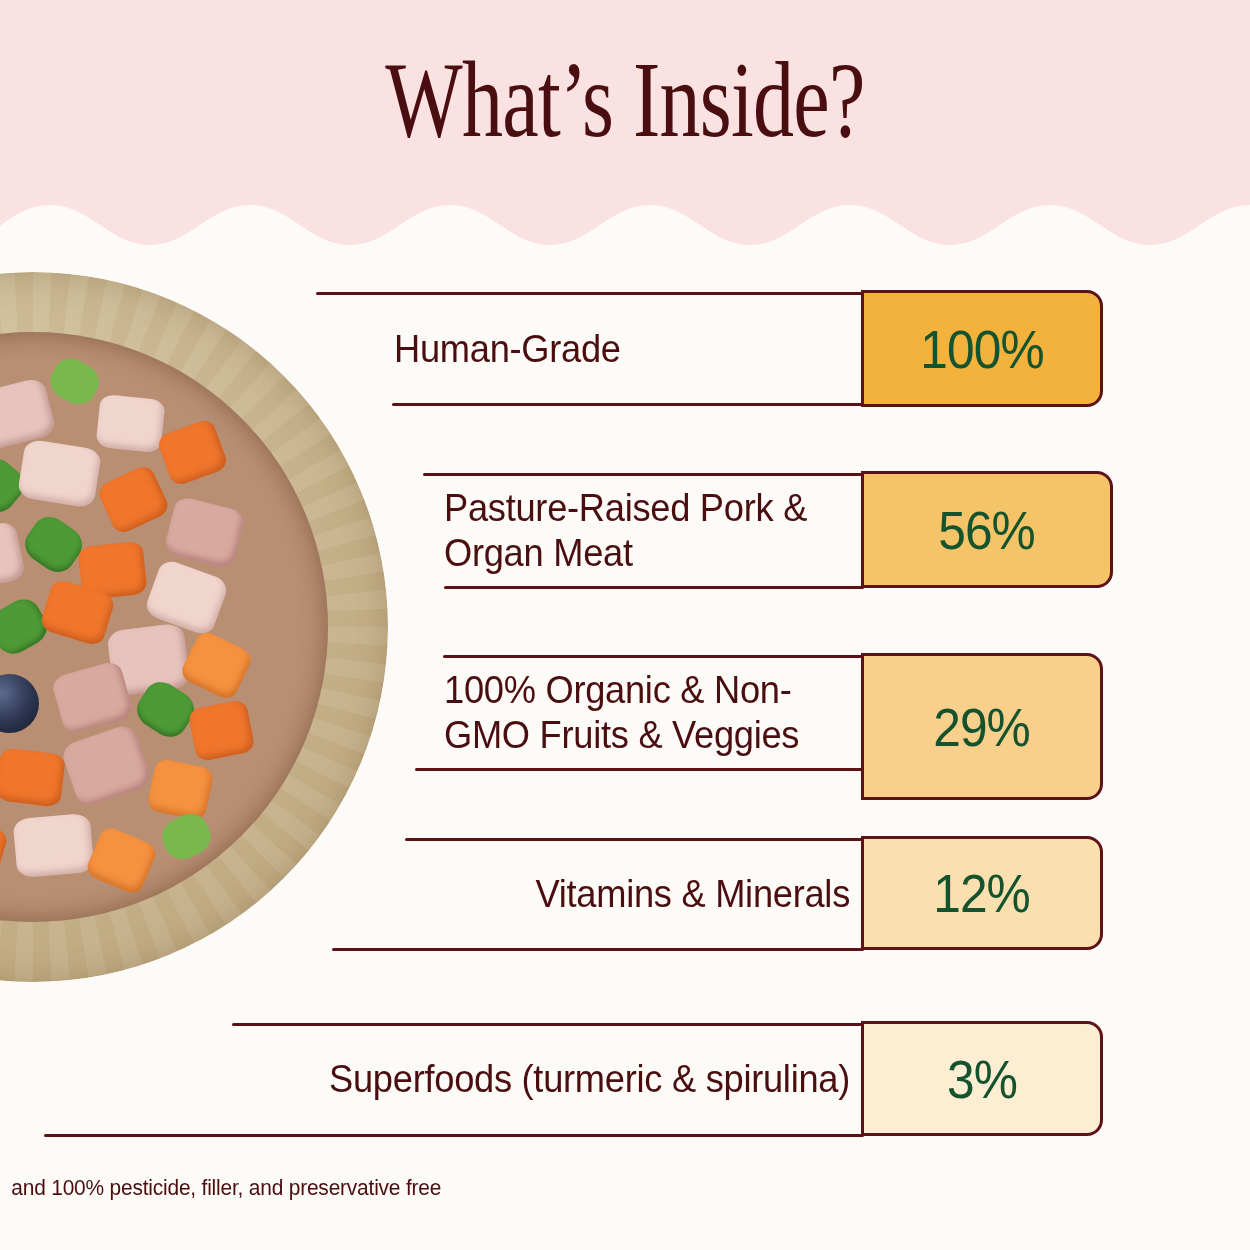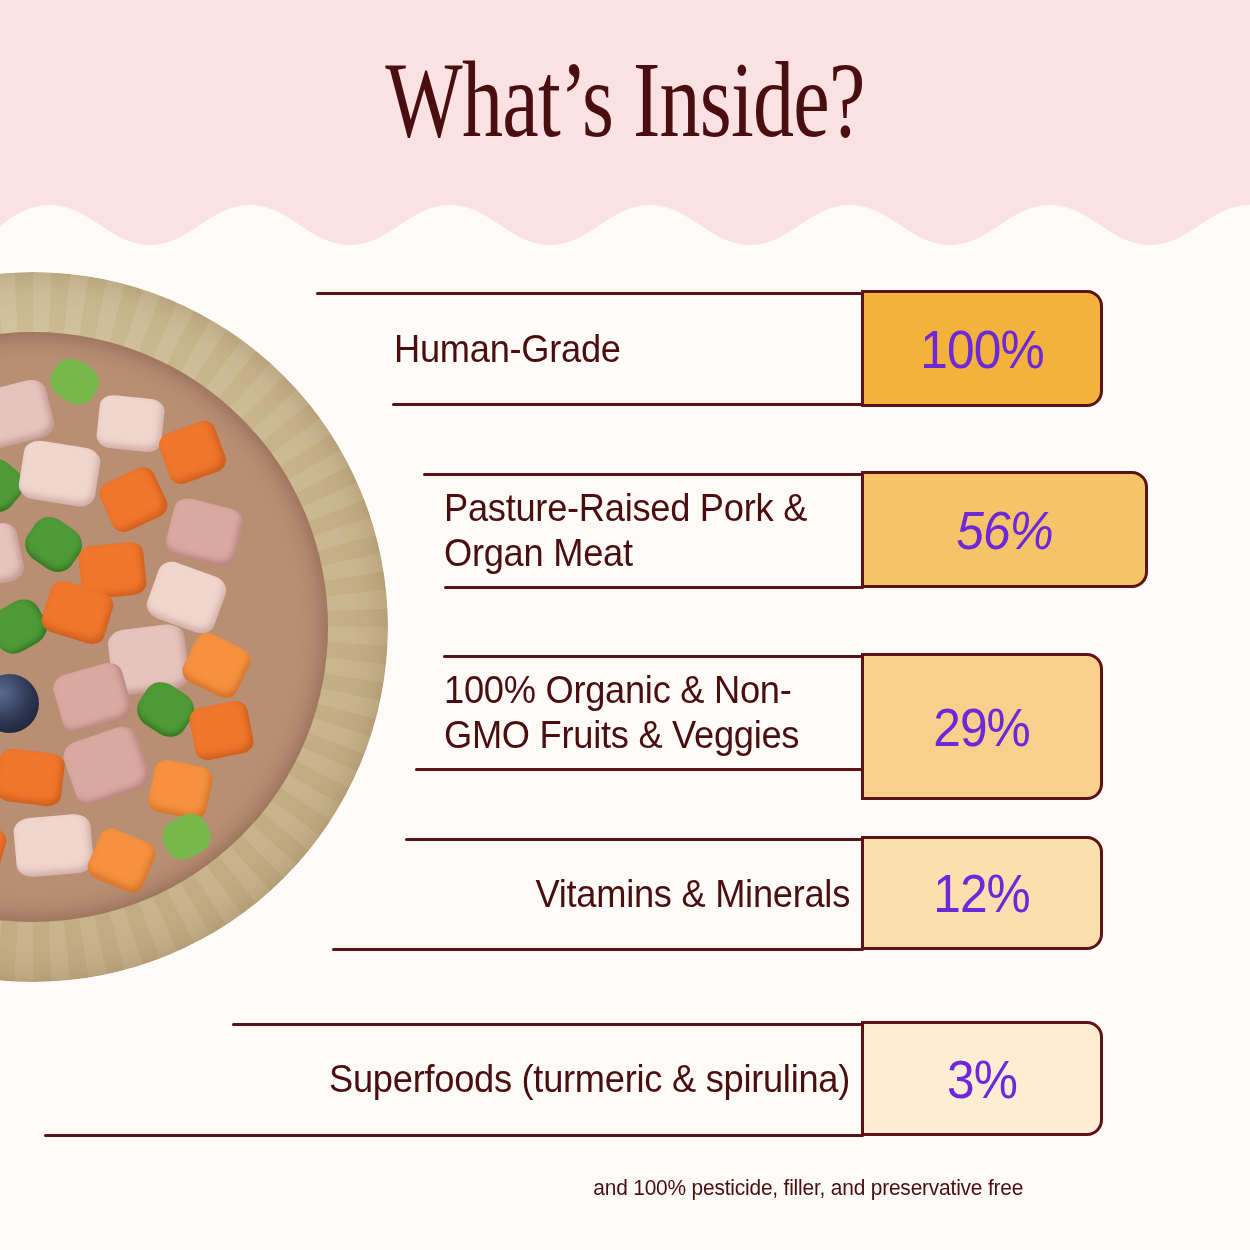--- a/index.html
+++ b/index.html
@@ -130,35 +130,35 @@
   }
   .value-box {
     position: absolute;
     box-sizing: border-box;
     border: 3px solid #5C1216;
     border-top-right-radius: 16px;
     border-bottom-right-radius: 16px;
     display: flex;
     align-items: center;
     justify-content: center;
-    color: #6d28d9;
+    color: #14532d;
     font-size: 54px;
     font-family: "Liberation Sans", sans-serif;
     letter-spacing: -1px;
     transform-origin: center;
   }
   .value-box span { transform: scaleX(0.92); display:inline-block; }
 
   
   #footnote {
     position: absolute;
     left: 0;
     top: 1175px;
     width: 1034px;
-    text-align: right;
+    text-align: left;
     color: #4A0E10;
     font-size: 22px;
     font-family: "Liberation Sans", sans-serif;
     letter-spacing: -0.2px;
     text-decoration: underline;
   }
   #footnote span { display:inline-block; transform: scaleX(0.95); }
 </style>
 </head>
 <body>
@@ -235,21 +235,21 @@
       <div class="value-box" style="left:861px; top:290px; width:242px; height:117px; background:#F2B23C;">
         <span>100%</span>
       </div>
     </div>
 
     <div class="row">
       <div class="row-line" style="left:423px; top:473px; width:441px;"></div>
       <div class="row-line" style="left:444px; top:586px; width:420px;"></div>
       <div class="row-label" style="left:444px; top:473px; width:410px; height:113px;">Pasture-Raised Pork &amp;
 Organ Meat</div>
-      <div class="value-box" style="left:861px; top:471px; width:287px; height:117px; background:#F6C468;font-style:italic;">
+      <div class="value-box" style="left:861px; top:471px; width:252px; height:117px; background:#F6C468;">
         <span>56%</span>
       </div>
     </div>
 
     <div class="row">
       <div class="row-line" style="left:443px; top:655px; width:421px;"></div>
       <div class="row-line" style="left:415px; top:768px; width:449px;"></div>
       <div class="row-label" style="left:444px; top:655px; width:410px; height:113px;">100% Organic &amp; Non-
 GMO Fruits &amp; Veggies</div>
       <div class="value-box" style="left:861px; top:653px; width:242px; height:147px; background:#F8D08C;">

